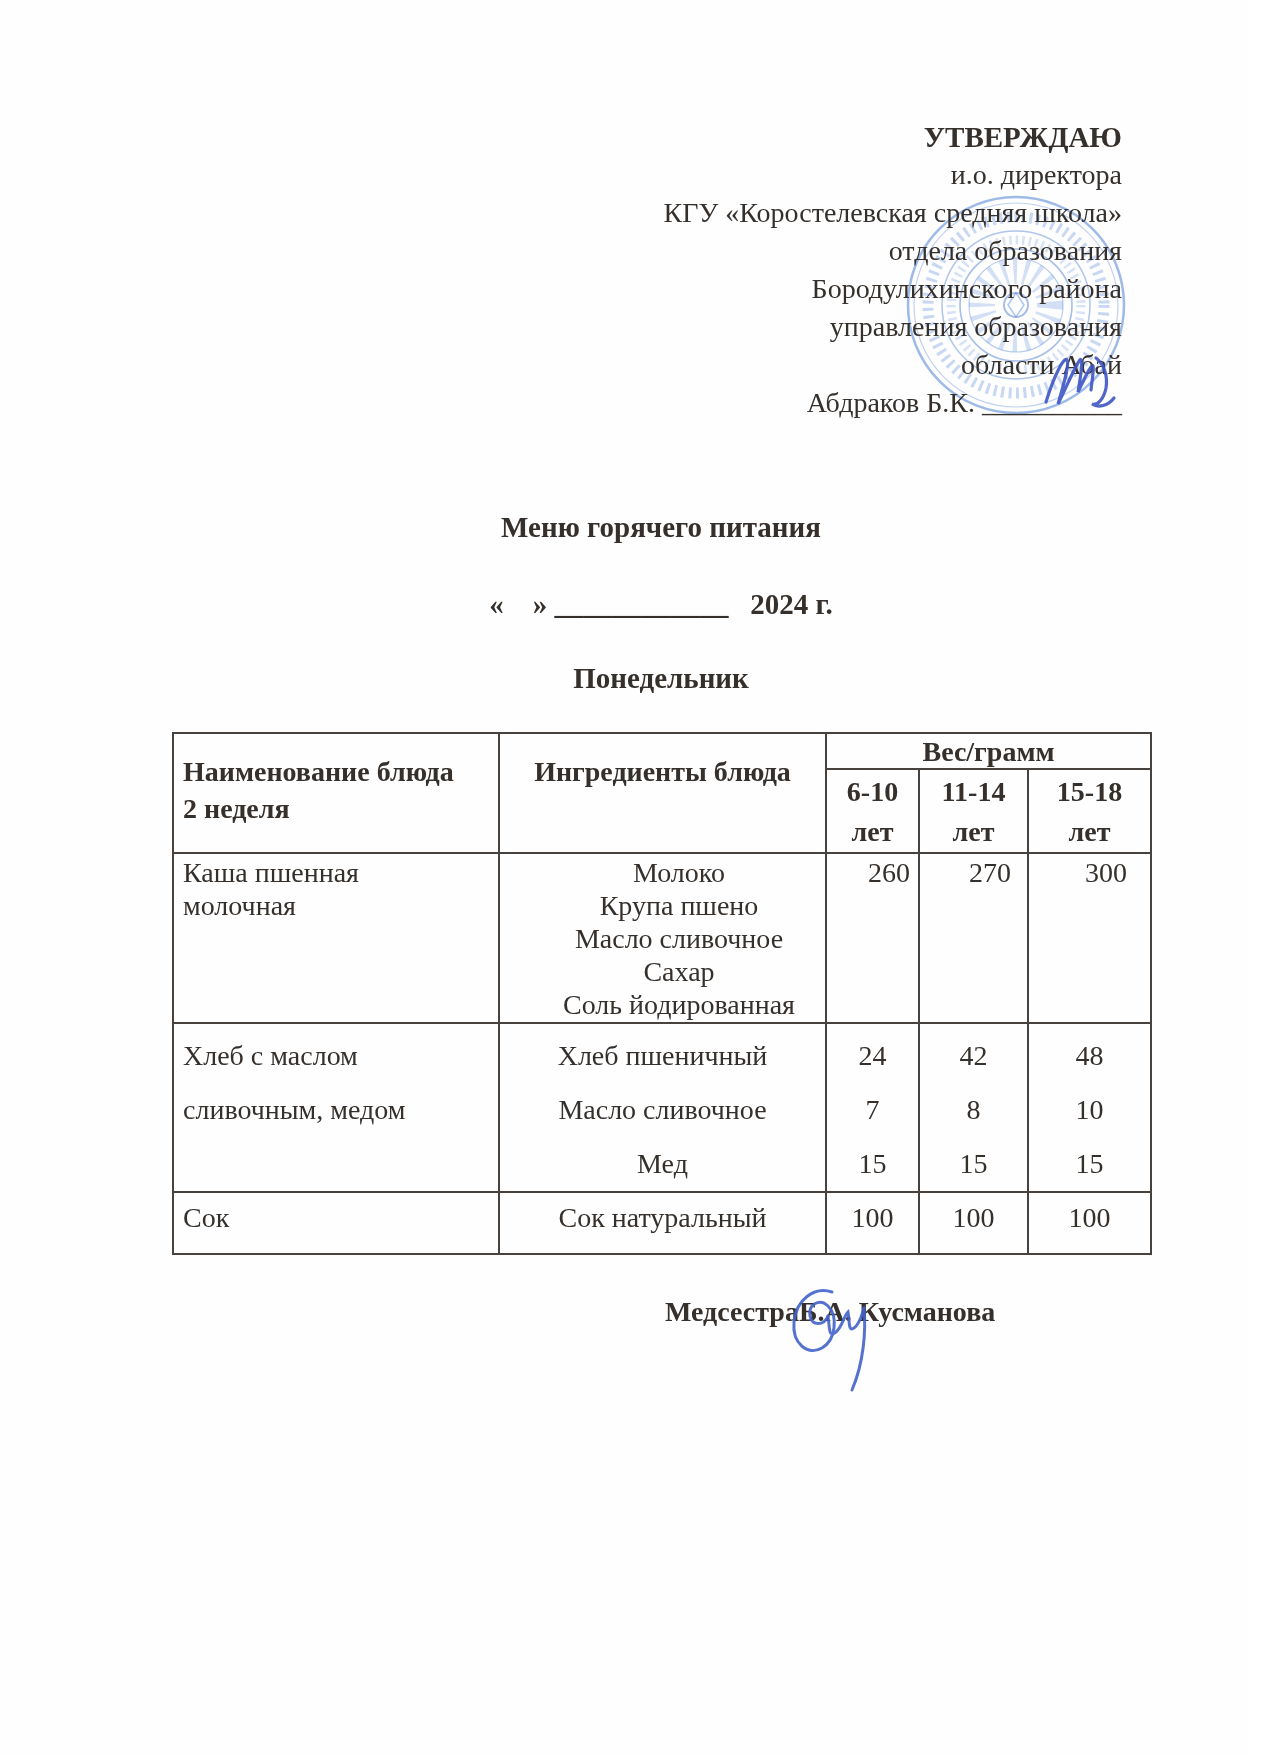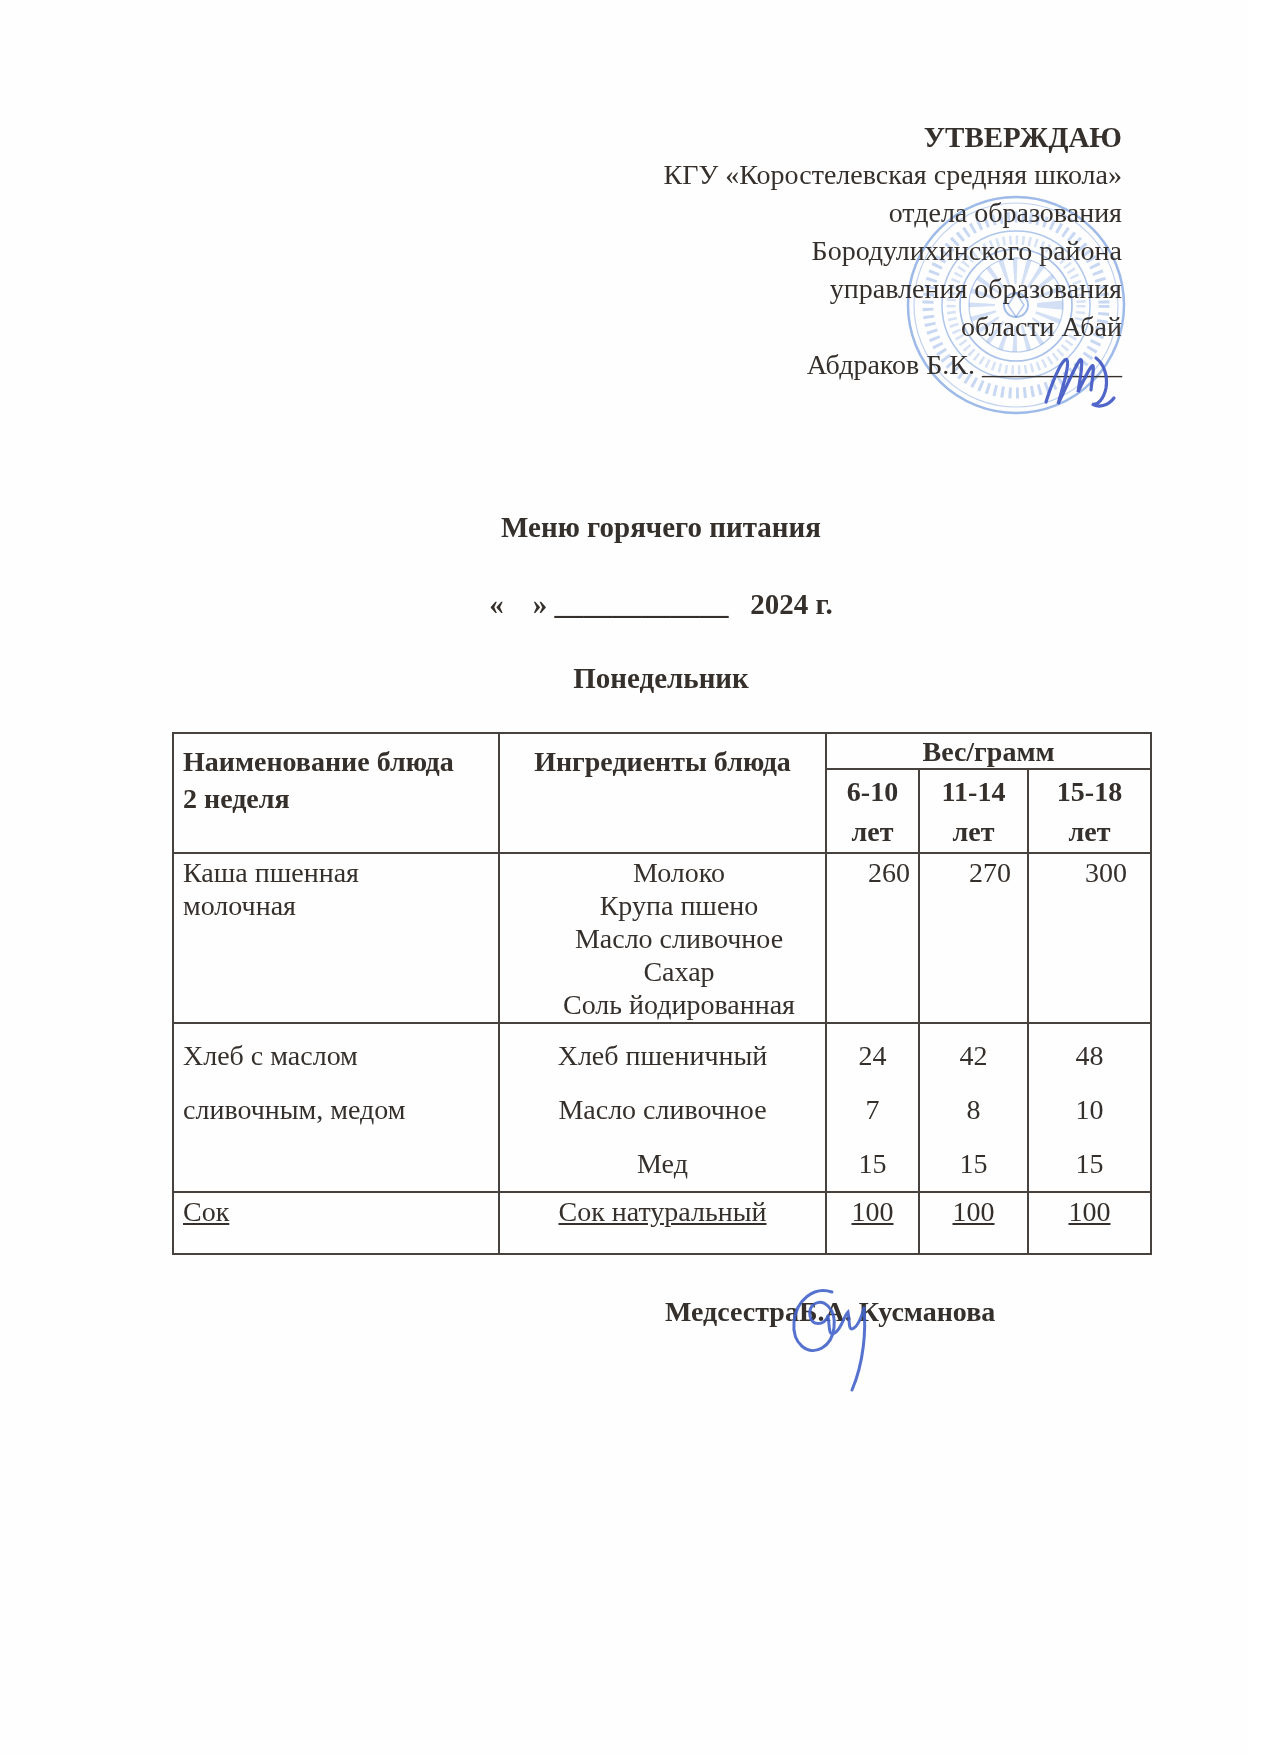--- a/index.html
+++ b/index.html
@@ -35,29 +35,29 @@
   }
   .menu-table td {
     border:2px solid #47423e; vertical-align:top;
     white-space:pre-line; padding:2px 2px 0 2px; overflow:hidden;
   }
   .cell-left { text-align:left; padding-left:9px !important; }
   .cell-center { text-align:center; }
   .hd { font-weight:bold; }
   tr.head-a { height:36px; }
   tr.head-a td.weight-head { line-height:32px; }
-  tr.head-a td.span-head { line-height:37px; padding-top:9px; }
+  tr.head-a td.span-head { line-height:37px; padding-top:19px; }
   tr.head-b { height:82px; }
   tr.head-b td { line-height:40px; }
   tr.row-1 { height:170px; }
   tr.row-1 td { line-height:33px;padding-left:35px; }
   tr.row-2 { height:167px; }
   tr.row-2 td { line-height:54px; padding-top:5px; }
   tr.row-3 { height:62px; }
-  tr.row-3 td { line-height:36px; padding-top:1px;text-decoration:underline; }
+  tr.row-3 td { line-height:36px; padding-top:7px; }
   
   .footer {
     position:absolute; left:665px; top:1296px; width:485px;
     display:flex; justify-content:flex-start;
     font-weight:bold; font-size:28px; z-index:2;
   }
   .sig2 { position:absolute; left:786px; top:1278px; width:104px; height:126px; z-index:3; }
 </style>
 </head>
 <body>
@@ -74,20 +74,21 @@
       <circle cx="112" cy="112" r="56" stroke-width="1.6" opacity="0.5"></circle>
       <circle cx="112" cy="112" r="47" stroke-width="1.2" opacity="0.4"></circle>
       <circle cx="112" cy="112" r="34" stroke-width="26" stroke-dasharray="3.5 7" opacity="0.25"></circle>
       <circle cx="112" cy="112" r="12" stroke-width="2" opacity="0.5"></circle>
       <path d="M112,100 L104,112 L112,124 L120,112 Z" stroke-width="1.5" opacity="0.45"></path>
     </g>
   </svg>
 
   <div class="approval">
     <div class="line-bold">УТВЕРЖДАЮ</div>
+    <div>и.о. директора</div>
     <div>КГУ «Коростелевская средняя школа»</div>
     <div>отдела образования</div>
     <div>Бородулихинского района</div>
     <div>управления образования</div>
     <div>области Абай</div>
     <div>Абдраков Б.К. __________</div>
   </div>
 
   <svg class="sig1" viewBox="0 0 84 68">
     <g fill="none" stroke="#3f56c4" stroke-width="3.2" stroke-linecap="round" opacity="0.9">

